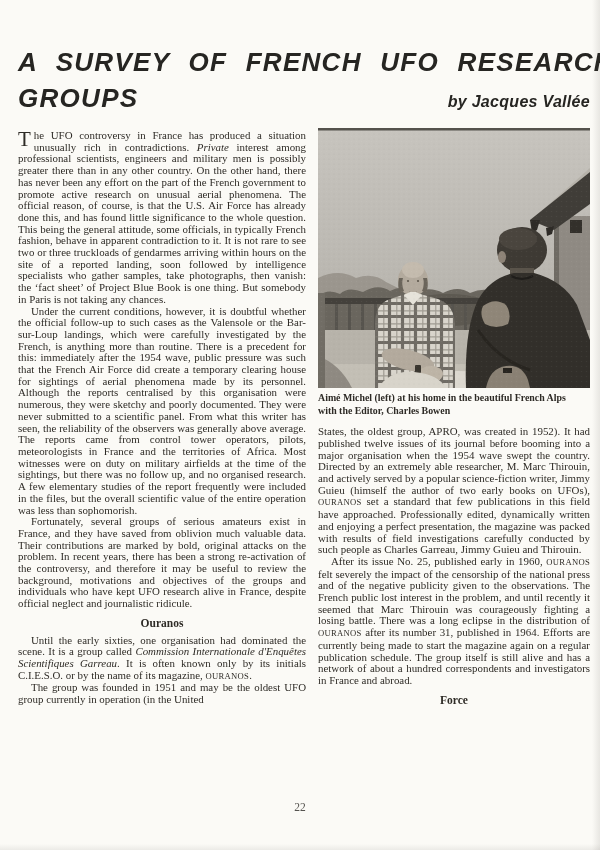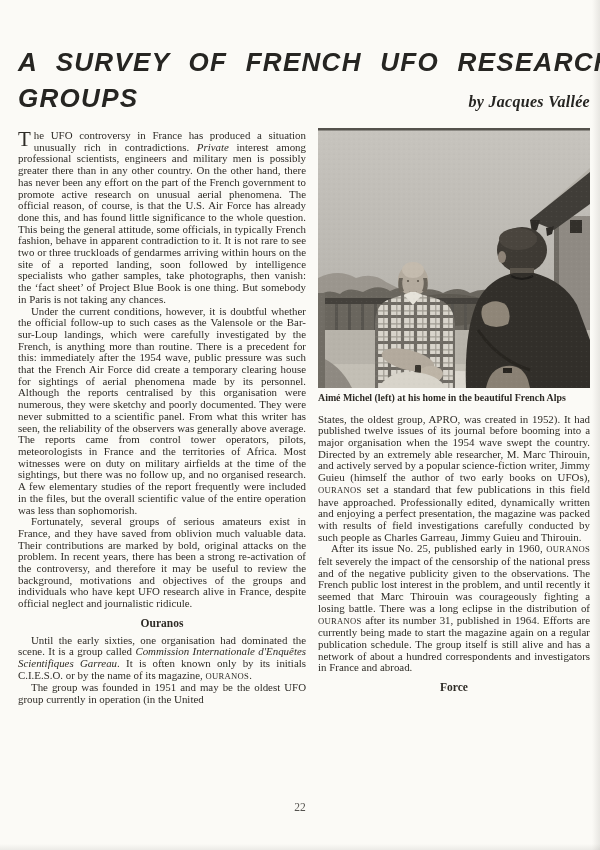--- a/index.html
+++ b/index.html
@@ -13,21 +13,21 @@
   .scan-edge-bottom { position:absolute; left:0; bottom:0; width:100%; height:6px;
     background:linear-gradient(to top, rgba(60,55,48,0.08), rgba(60,55,48,0)); }
 
   .masthead { position:absolute; left:18px; top:47px; width:572px; color:#262522; }
   .title-line {
     font-family:"Liberation Sans", sans-serif; font-style:italic; font-weight:700;
     font-size:26px; letter-spacing:1.3px; word-spacing:10px; white-space:nowrap;
   }
   .title-row2 { display:flex; justify-content:space-between; align-items:baseline; margin-top:5px;gap:48px; }
   .byline {
-    font-family:Liberation Serif, serif; font-style:italic; font-weight:700;
+    font-family:Liberation Sans, sans-serif; font-style:italic; font-weight:700;
     font-size:16px; letter-spacing:0.3px;
   }
 
   .col { position:absolute; font-size:10.9px; line-height:11.7px; text-align:justify; }
   .col-left  { left:18px;  top:130px; width:288px; }
   .col-right { left:318px; top:128px; width:272px; }
 
   .body-p { margin:0; }
   .indent { text-indent:13px; }
   .dropcap { float:left; font-size:21px; line-height:17px; padding:1px 3px 0 0; }
@@ -158,20 +158,21 @@
           <path d="M160,202 q20,30 52,40" stroke="#211f1b" stroke-width="3" fill="none" opacity="0.6"></path>
           <path d="M165,178 q12,-9 23,-1 q6,9 2,19 q-12,6 -23,0 q-6,-10 -2,-18 Z" fill="#8f8678"></path>
           <path d="M168,260 q4,-20 20,-22 q16,-2 22,14 l2,8 Z" fill="#8a8174"></path>
           <rect x="185" y="240" width="9" height="5" fill="#27241f"></rect>
         </g>
 
         <rect width="272" height="260" fill="url(#grain)"></rect>
       </svg>
       <figcaption class="caption">
         <div>Aimé Michel (left) at his home in the beautiful French Alps</div>
+        <div>with the Editor, Charles Bowen</div>
       </figcaption>
     </figure>
 
     <p class="body-p"><span>States, the oldest group, APRO, was created in 1952). It had published twelve issues of its journal before booming into a major organisation when the 1954 wave swept the country. Directed by an extremely able researcher, M. Marc Thirouin, and actively served by a popular science-fiction writer, Jimmy Guieu (himself the author of two early books on UFOs), </span><span class="sc">OURANOS</span><span> set a standard that few publications in this field have approached. Professionally edited, dynamically written and enjoying a perfect presentation, the magazine was packed with results of field investigations carefully conducted by such people as Charles Garreau, Jimmy Guieu and Thirouin.</span></p>
     <p class="body-p indent"><span>After its issue No. 25, published early in 1960, </span><span class="sc">OURANOS</span><span> felt severely the impact of the censorship of the national press and of the negative publicity given to the observations. The French public lost interest in the problem, and until recently it seemed that Marc Thirouin was courageously fighting a losing battle. There was a long eclipse in the distribution of </span><span class="sc">OURANOS</span><span> after its number 31, published in 1964. Efforts are currently being made to start the magazine again on a regular publication schedule. The group itself is still alive and has a network of about a hundred correspondents and investigators in France and abroad.</span></p>
     <p class="body-p sect">Force</p>
   </div>
 
   <div class="page-number">22</div>
 

